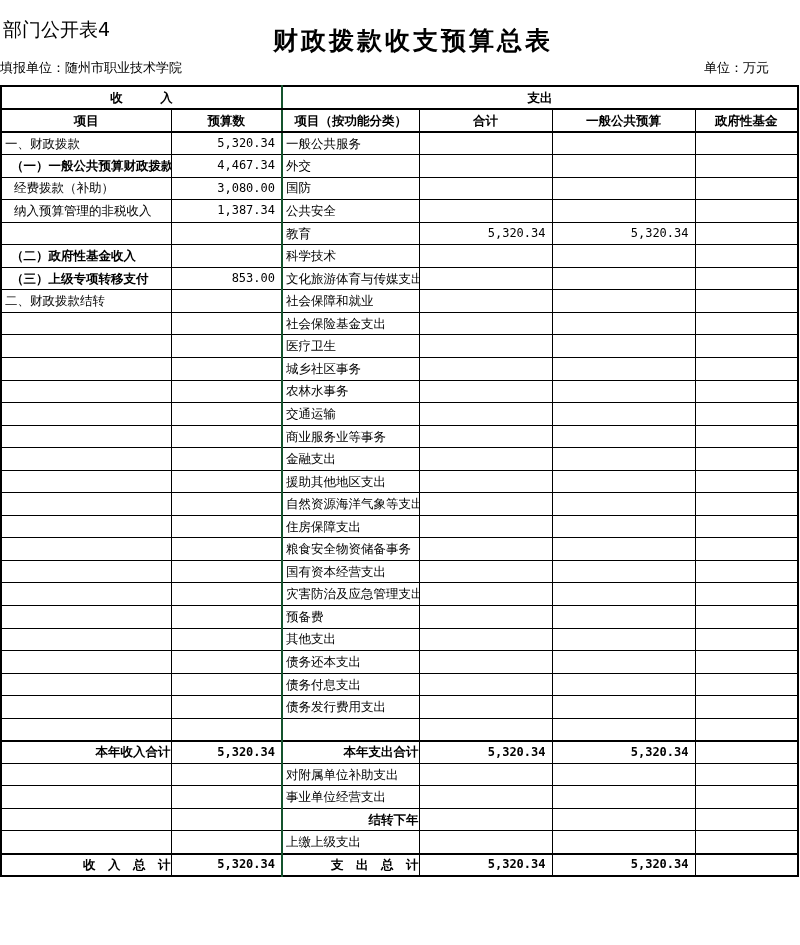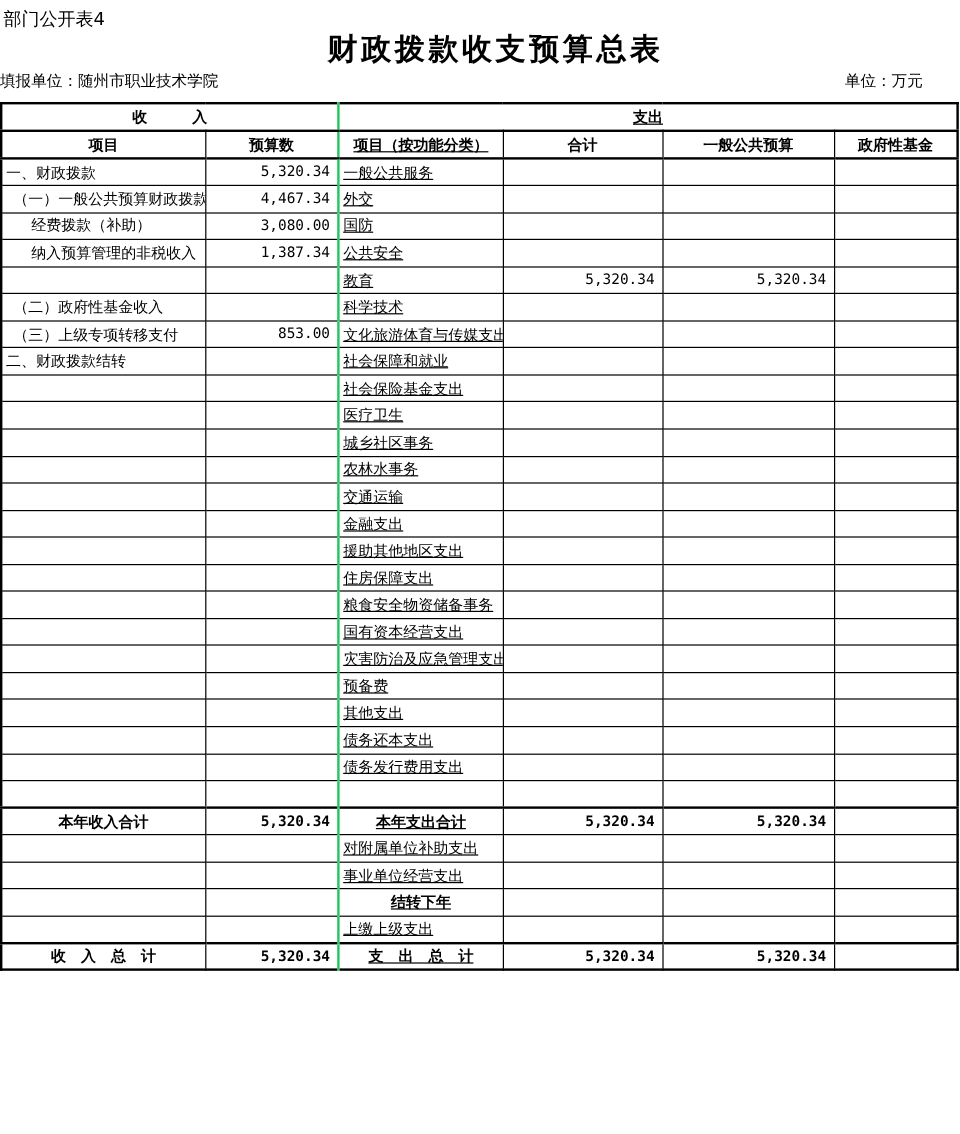--- a/index.html
+++ b/index.html
@@ -1,21 +1,21 @@
 <!DOCTYPE html>
 <html><head>
 <meta charset="utf-8">
 <style>
   * { margin:0; padding:0; box-sizing:border-box; }
   html,body { background:#ffffff; }
   body {
     width:800px; height:945px; position:relative;
     font-family:"DejaVu Sans", sans-serif; color:#000;
   }
-  .corner-label { position:absolute; top:7px; left:3px; font-size:15px; }
+  .corner-label { position:absolute; top:17px; left:3px; font-size:19px; }
   .doc-title {
     position:absolute; top:24px; left:0; width:790px;
     text-align:center; font-size:25px; font-weight:bold; letter-spacing:3px;
     font-family:"DejaVu Serif", serif;
     padding-left:36px;
   }
   .meta-row {
     position:absolute; top:59px; left:0; width:797px;
     display:flex; justify-content:space-between; font-size:13px;
   }
@@ -31,28 +31,28 @@
     font-size:12.5px; line-height:1.1;
     overflow:hidden; white-space:pre;
     vertical-align:middle;
     padding:0;
   }
   thead th { font-weight:bold; height:23px; }
   thead tr.group-row th { border-bottom:2px solid #000; }
   thead tr.col-row th { border-bottom:2px solid #000;margin-left:28px; }
   tbody td { height:22.55px; }
   td.lbl { text-align:left; padding-left:3px; }
-  td.ind1 { padding-left:9px; }
-  td.ind2 { padding-left:24px; }
+  td.ind1 { padding-left:9px;font-weight:bold; }
+  td.ind2 { padding-left:12px; }
   td.num {
     text-align:right; padding-right:6px;
     font-family:"DejaVu Sans Mono", monospace; font-size:12px;
   }
-  td.ctr { text-align:center; font-weight:bold; }
-  .split { border-left:2px solid #22c55e;text-decoration:underline; }
+  td.ctr { text-align:right; font-weight:bold; }
+  .split { border-left:2px solid #14532d; }
   tr.sect td { border-top:2px solid #000; }
   tr.total td { font-weight:bold; }
 </style>
 </head>
 <body>
 
 <div class="corner-label">部门公开表4</div>
 <div class="doc-title">财政拨款收支预算总表</div>
 <div class="meta-row">
   <span class="report-unit">填报单位：随州市职业技术学院</span>
@@ -183,36 +183,52 @@
         <td class="lbl ind0"></td>
         <td class="num"></td>
         <td class="lbl split">交通运输</td>
         <td class="num"></td>
         <td class="num"></td>
         <td class="num"></td>
       </tr>
       <tr>
         <td class="lbl ind0"></td>
         <td class="num"></td>
+        <td class="lbl split">商业服务业等事务</td>
+        <td class="num"></td>
+        <td class="num"></td>
+        <td class="num"></td>
+      </tr>
+      <tr>
+        <td class="lbl ind0"></td>
+        <td class="num"></td>
         <td class="lbl split">金融支出</td>
         <td class="num"></td>
         <td class="num"></td>
         <td class="num"></td>
       </tr>
       <tr>
         <td class="lbl ind0"></td>
         <td class="num"></td>
         <td class="lbl split">援助其他地区支出</td>
         <td class="num"></td>
         <td class="num"></td>
         <td class="num"></td>
       </tr>
       <tr>
         <td class="lbl ind0"></td>
         <td class="num"></td>
+        <td class="lbl split">自然资源海洋气象等支出</td>
+        <td class="num"></td>
+        <td class="num"></td>
+        <td class="num"></td>
+      </tr>
+      <tr>
+        <td class="lbl ind0"></td>
+        <td class="num"></td>
         <td class="lbl split">住房保障支出</td>
         <td class="num"></td>
         <td class="num"></td>
         <td class="num"></td>
       </tr>
       <tr>
         <td class="lbl ind0"></td>
         <td class="num"></td>
         <td class="lbl split">粮食安全物资储备事务</td>
         <td class="num"></td>
@@ -248,20 +264,28 @@
         <td class="num"></td>
         <td class="lbl split">其他支出</td>
         <td class="num"></td>
         <td class="num"></td>
         <td class="num"></td>
       </tr>
       <tr>
         <td class="lbl ind0"></td>
         <td class="num"></td>
         <td class="lbl split">债务还本支出</td>
+        <td class="num"></td>
+        <td class="num"></td>
+        <td class="num"></td>
+      </tr>
+      <tr>
+        <td class="lbl ind0"></td>
+        <td class="num"></td>
+        <td class="lbl split">债务付息支出</td>
         <td class="num"></td>
         <td class="num"></td>
         <td class="num"></td>
       </tr>
       <tr>
         <td class="lbl ind0"></td>
         <td class="num"></td>
         <td class="lbl split">债务发行费用支出</td>
         <td class="num"></td>
         <td class="num"></td>

